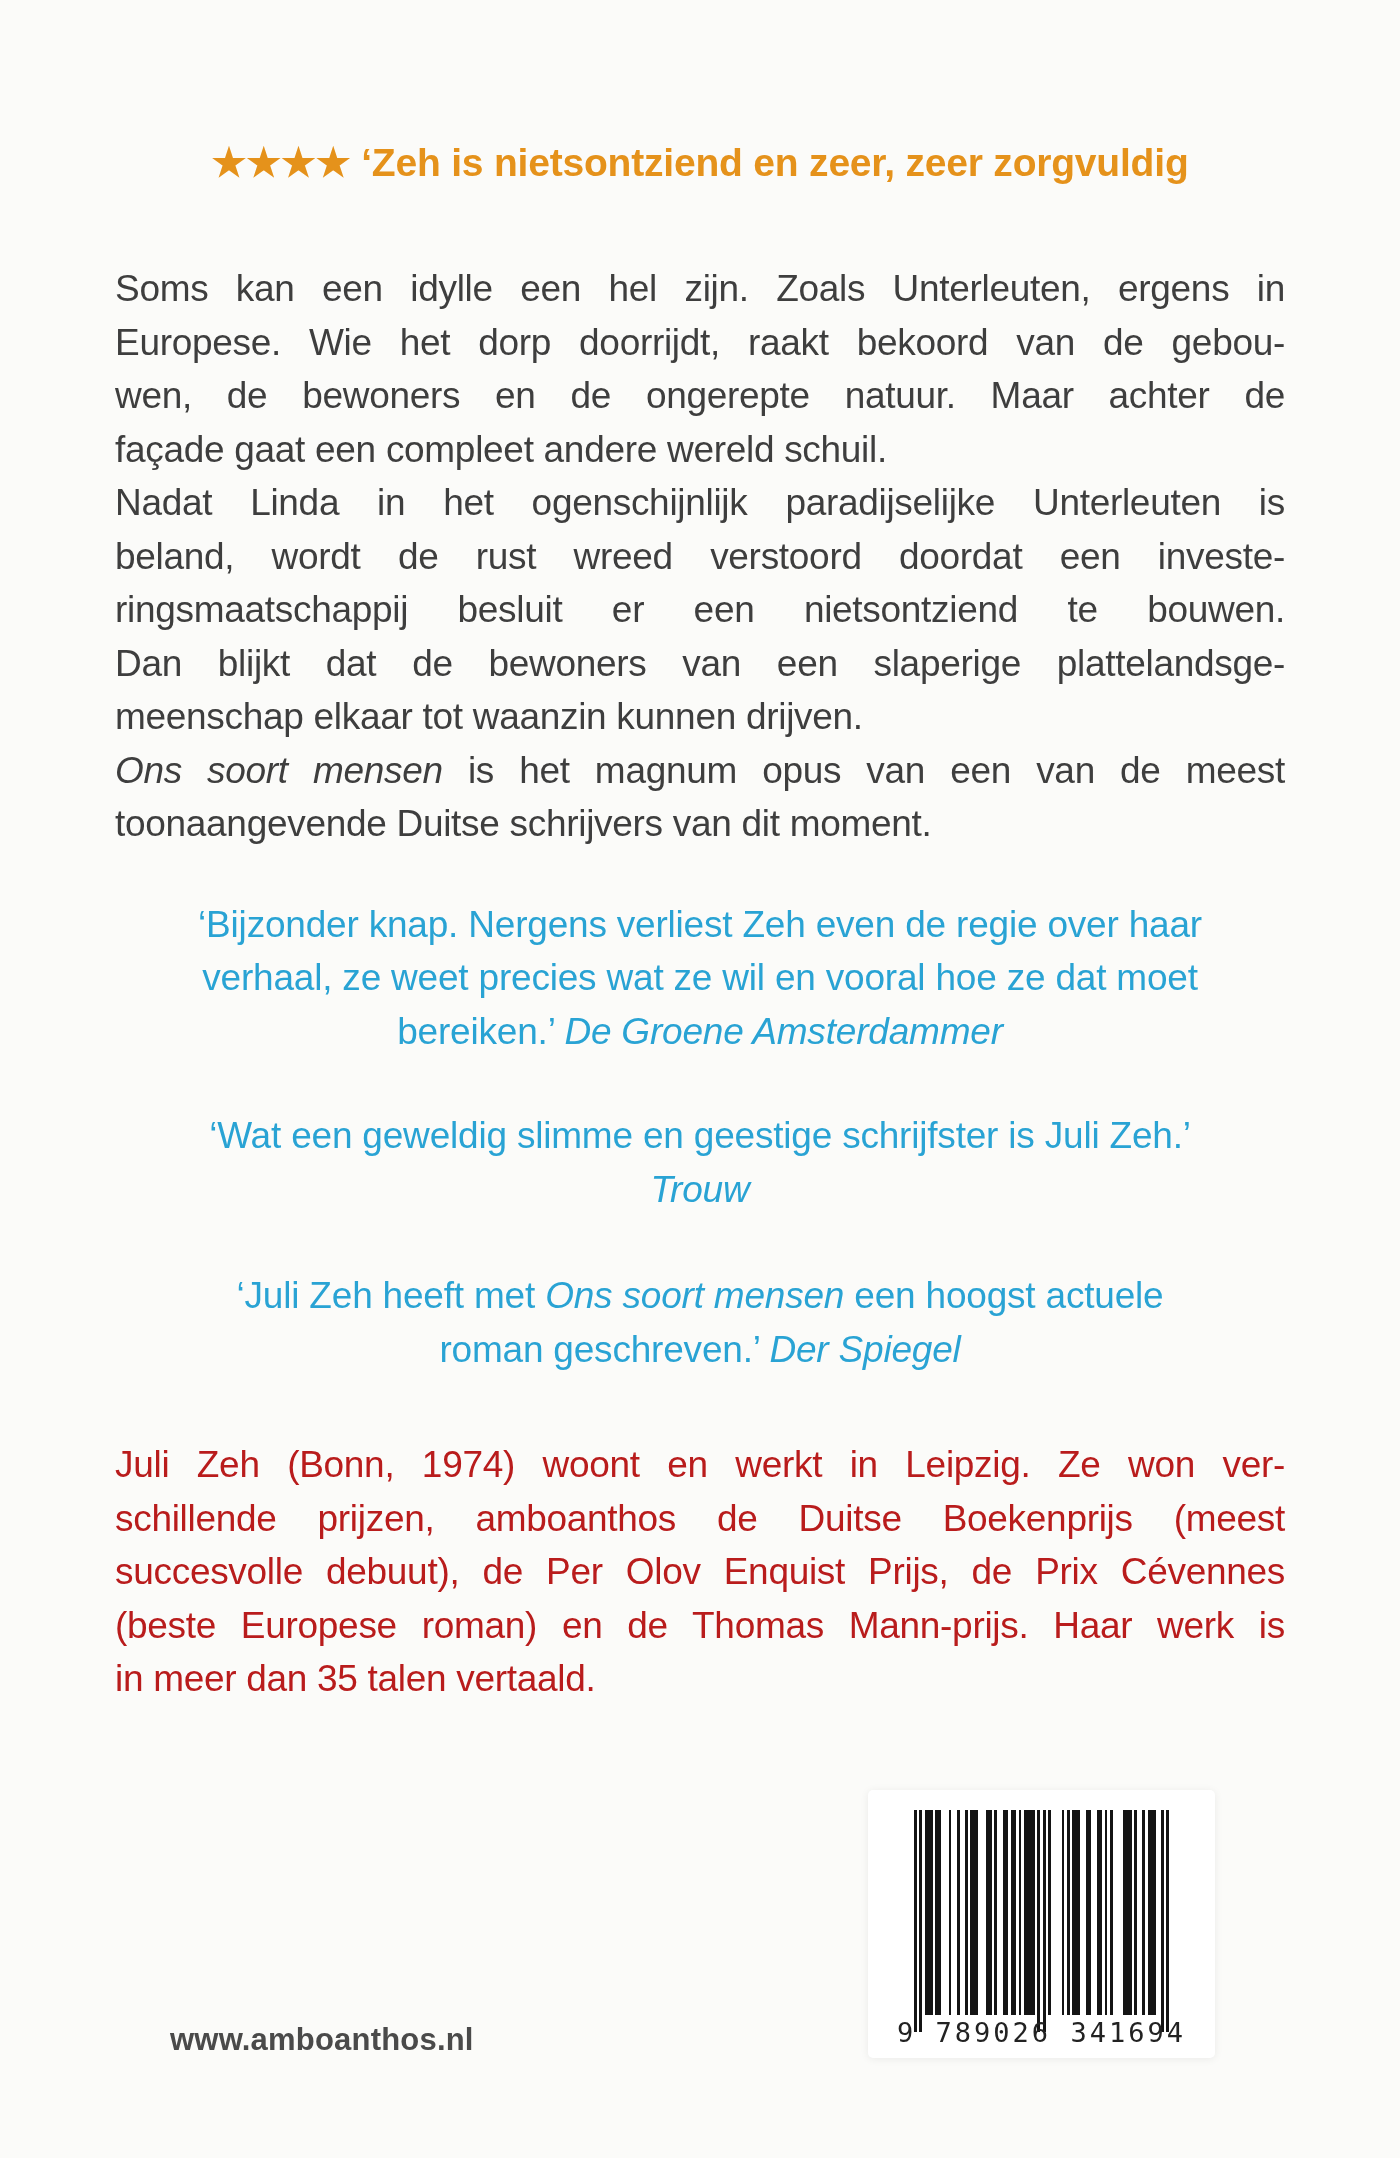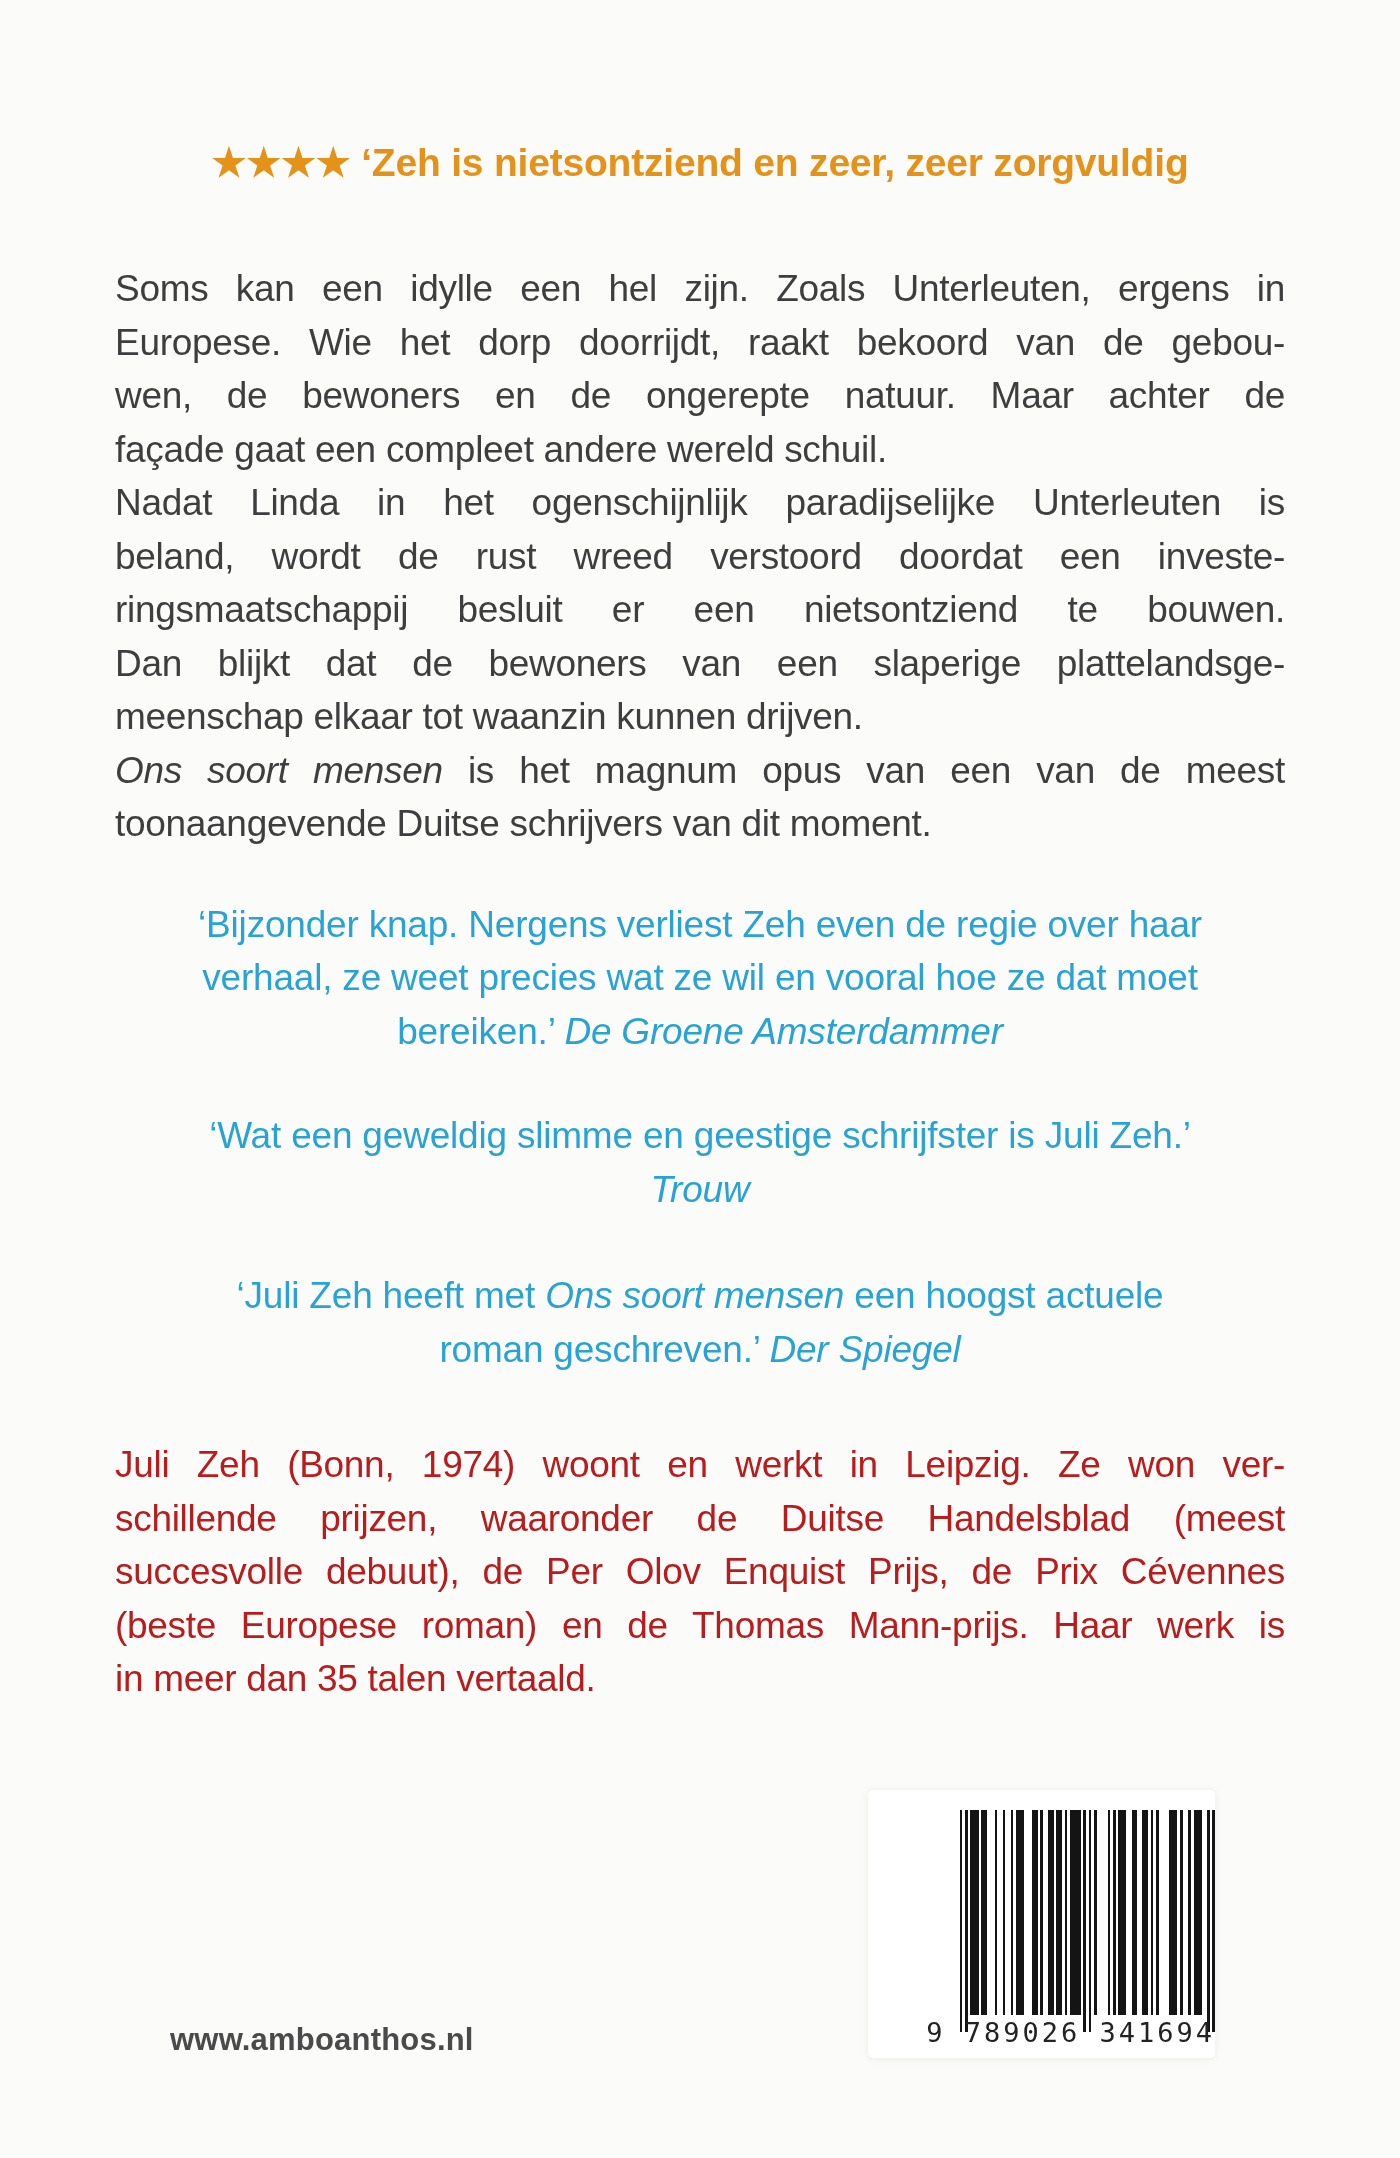--- a/index.html
+++ b/index.html
@@ -65,21 +65,21 @@
     font-weight:bold;
   }
 
   .barcode-panel {
     position:absolute;
     left:868px; top:1790px;
     width:347px; height:268px;
     background:#ffffff;
     border-radius:5px;
     box-shadow:0 1px 8px rgba(0,0,0,0.07);
-    text-align:right;
+    text-align:center;
   }
   .barcode-bars {
     display:block;
     padding-top:20px;
     height:222px;
     font-size:0;
     line-height:0;
   }
   .module {
     display:inline-block;
@@ -134,21 +134,21 @@
       <div class="line cl"><span class="it">Trouw</span></div>
     </div>
 
   <div class="quote quote-3">
       <div class="line cl"><span>‘Juli Zeh heeft met </span><span class="it">Ons soort mensen</span><span> een hoogst actuele</span></div>
       <div class="line cl"><span>roman geschreven.’ </span><span class="it">Der Spiegel</span></div>
     </div>
 
   <div class="author-bio">
       <div class="line jl"><span>Juli Zeh (Bonn, 1974) woont en werkt in Leipzig. Ze won ver-</span></div>
-      <div class="line jl"><span>schillende prijzen, waaronder de Duitse Handelsblad (meest</span></div>
+      <div class="line jl"><span>schillende prijzen, amboanthos de Duitse Boekenprijs (meest</span></div>
       <div class="line jl"><span>succesvolle debuut), de Per Olov Enquist Prijs, de Prix Cévennes</span></div>
       <div class="line jl"><span>(beste Europese roman) en de Thomas Mann-prijs. Haar werk is</span></div>
       <div class="line nl"><span>in meer dan 35 talen vertaald.</span></div>
     </div>
 
   <div class="publisher-url">www.amboanthos.nl</div>
 
   <div class="barcode-panel">
     <span class="barcode-bars"><span class="module bar guard"></span><span class="module guard"></span><span class="module bar guard"></span><span class="module"></span><span class="module bar"></span><span class="module bar"></span><span class="module bar"></span><span class="module"></span><span class="module bar"></span><span class="module bar"></span><span class="module"></span><span class="module"></span><span class="module"></span><span class="module bar"></span><span class="module"></span><span class="module"></span><span class="module bar"></span><span class="module"></span><span class="module"></span><span class="module bar"></span><span class="module"></span><span class="module bar"></span><span class="module bar"></span><span class="module bar"></span><span class="module"></span><span class="module"></span><span class="module"></span><span class="module bar"></span><span class="module bar"></span><span class="module"></span><span class="module bar"></span><span class="module"></span><span class="module"></span><span class="module bar"></span><span class="module bar"></span><span class="module"></span><span class="module bar"></span><span class="module bar"></span><span class="module"></span><span class="module bar"></span><span class="module"></span><span class="module bar"></span><span class="module bar"></span><span class="module bar"></span><span class="module bar"></span><span class="module guard"></span><span class="module bar guard"></span><span class="module guard"></span><span class="module bar guard"></span><span class="module guard"></span><span class="module bar"></span><span class="module"></span><span class="module"></span><span class="module"></span><span class="module"></span><span class="module bar"></span><span class="module"></span><span class="module bar"></span><span class="module"></span><span class="module bar"></span><span class="module bar"></span><span class="module bar"></span><span class="module"></span><span class="module"></span><span class="module bar"></span><span class="module bar"></span><span class="module"></span><span class="module"></span><span class="module bar"></span><span class="module bar"></span><span class="module"></span><span class="module bar"></span><span class="module"></span><span class="module bar"></span><span class="module"></span><span class="module"></span><span class="module"></span><span class="module"></span><span class="module bar"></span><span class="module bar"></span><span class="module bar"></span><span class="module"></span><span class="module bar"></span><span class="module"></span><span class="module"></span><span class="module bar"></span><span class="module"></span><span class="module bar"></span><span class="module bar"></span><span class="module bar"></span><span class="module"></span><span class="module"></span><span class="module bar guard"></span><span class="module guard"></span><span class="module bar guard"></span></span>
     <span class="barcode-number">9 789026 341694</span>

